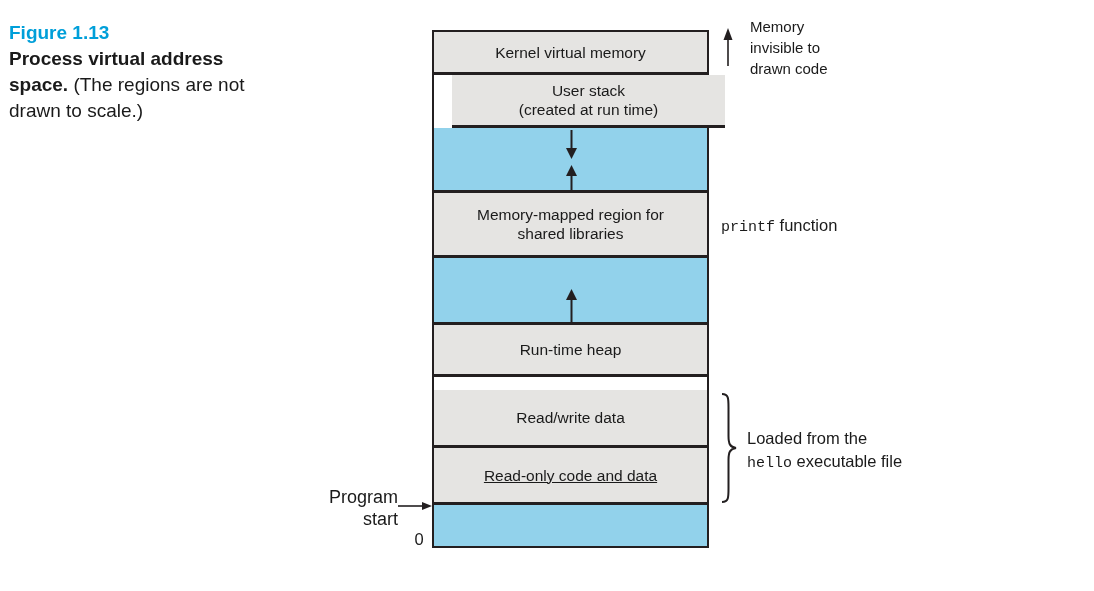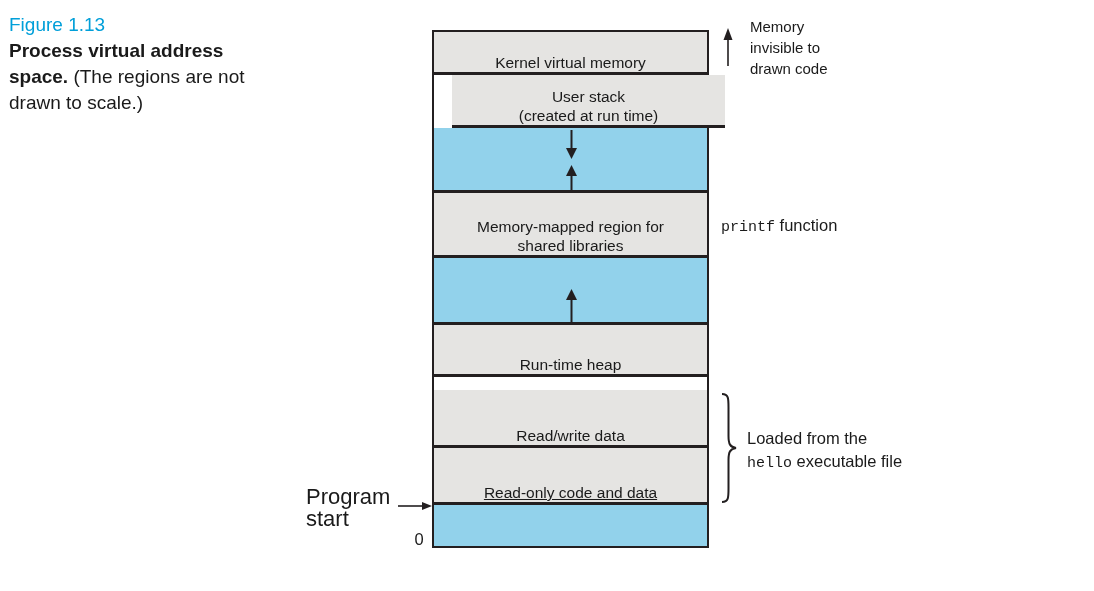--- a/index.html
+++ b/index.html
@@ -16,47 +16,47 @@
     width: 1094px;
     height: 591px;
     background: #ffffff;
     font-family: "Liberation Sans", sans-serif;
     color: var(--text);
     overflow: hidden;
   }
 
   
   .caption { position: absolute; left: 9px; top: 12px; width: 320px; font-size: 19px; line-height: 26px; }
-  .fig-label { color: var(--figure-label); font-weight: normal; }
+  .fig-label { color: var(--figure-label); font-weight: bold; margin-top: 8px; }
   .cap-bold { font-weight: bold; }
 
   
   .memmap {
     position: absolute; left: 432px; top: 30px;
     width: 273px; height: 514px;
     border: 2.5px solid var(--border);
     box-sizing: content-box;
   }
   .region {
     position: absolute; left: 0; width: 100%;
     display: flex; flex-direction: column; align-items: center; justify-content: center;
     text-align: center; font-size: 15.5px; line-height: 19px;
   }
   .region:not(:last-child) { border-bottom: 3px solid var(--border); }
-  .region.gray { background: var(--gray-region); justify-content: flex-end; }
+  .region.gray { background: var(--gray-region); }
   .region.blue { background: var(--blue-region); }
 
   .mono { font-family: "Liberation Mono", "DejaVu Sans Mono", monospace; font-size: 14.5px; }
 
   
   .mem-invisible { position: absolute; left: 750px; top: 16px; font-size: 15px; line-height: 21px; }
   .printf-label  { position: absolute; left: 721px; top: 216px; font-size: 16.5px; }
   .printf-label .mono, .loaded-label .mono { font-size: 15px; }
   .loaded-label  { position: absolute; left: 747px; top: 427px; font-size: 16.5px; line-height: 23px; }
-  .program-start { position: absolute; left: 306px; top: 486px; width: 92px; text-align: left; font-size: 22px; line-height: 22px; }
+  .program-start { position: absolute; left: 306px; top: 486px; width: 92px; text-align: right; font-size: 18px; line-height: 22px; }
   .zero-label    { position: absolute; left: 410px; top: 530px; width: 18px; text-align: center; font-size: 16.5px; }
 
   
   .overlay { position: absolute; left: 0; top: 0; width: 1094px; height: 591px; pointer-events: none; }
   .aline  { stroke: var(--border); stroke-width: 2; fill: none; }
   .athin  { stroke: var(--border); stroke-width: 1.6; fill: none; }
   .ahead  { fill: var(--border); stroke: none; }
   .brace  { stroke: var(--border); stroke-width: 2; fill: none; }
 </style>
 </head>

